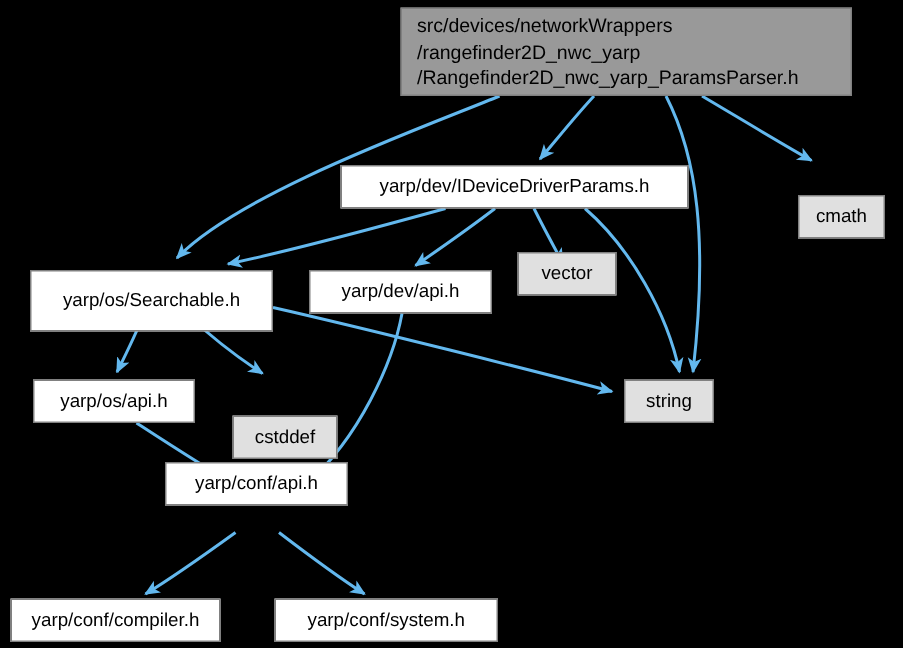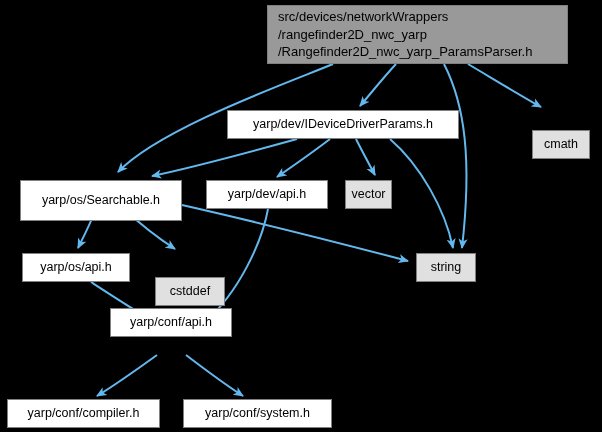--- a/index.html
+++ b/index.html
@@ -82,22 +82,22 @@
     </svg>
 
   <div id="node-layer">
       <div class="node root" style="left: 267px; top: 5px; width: 301px; height: 59px;">src/devices/networkWrappers
 /rangefinder2D_nwc_yarp
 /Rangefinder2D_nwc_yarp_ParamsParser.h</div>
       <div class="node" style="left: 227px; top: 110px; width: 232px; height: 29px;">yarp/dev/IDeviceDriverParams.h</div>
       <div class="node sys" style="left: 532px; top: 102px; width: 58px; height: 29px; margin-top: 28px;">cmath</div>
       <div class="node" style="left: 20px; top: 180px; width: 162px; height: 41px;">yarp/os/Searchable.h</div>
       <div class="node" style="left: 206px; top: 180px; width: 122px; height: 29px;">yarp/dev/api.h</div>
-      <div class="node sys" style="left: 345px; top: 180px; width: 47px; height: 29px;">vector</div>
+      <div class="node sys" style="left: 345px; top: 168px; width: 66px; height: 29px;">vector</div>
       <div class="node" style="left: 22px; top: 253px; width: 108px; height: 29px;">yarp/os/api.h</div>
       <div class="node sys" style="left: 155px; top: 253px; width: 70px; height: 29px; margin-top: 24px;">cstddef</div>
       <div class="node sys" style="left: 416px; top: 253px; width: 60px; height: 29px;">string</div>
       <div class="node" style="left: 110px; top: 308px; width: 122px; height: 29px;">yarp/conf/api.h</div>
-      <div class="node" style="left: 7px; top: 399px; width: 153px; height: 29px;">yarp/conf/compiler.h</div>
+      <div class="node" style="left: 7px; top: 399px; width: 140px; height: 29px;">yarp/conf/compiler.h</div>
       <div class="node" style="left: 183px; top: 399px; width: 149px; height: 29px;">yarp/conf/system.h</div>
     </div>
 
 </div>
 
 </body></html>

